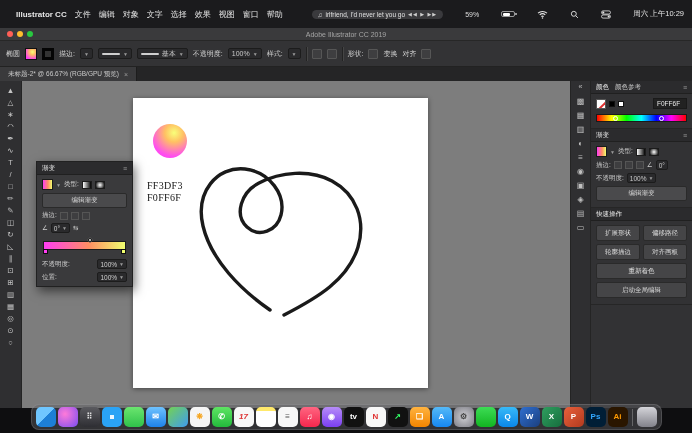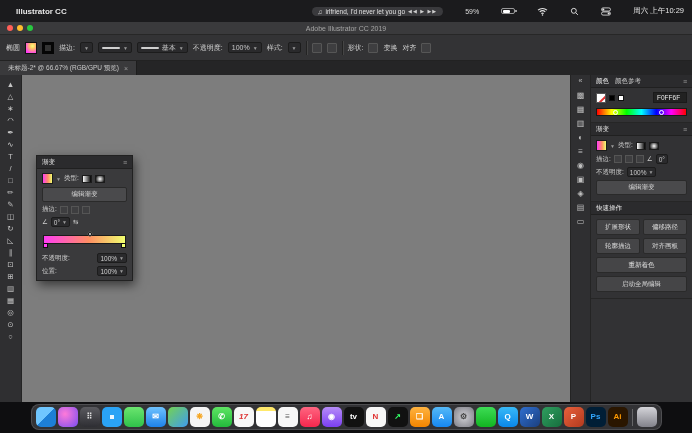--- a/index.html
+++ b/index.html
@@ -1,20 +1,20 @@
 <!DOCTYPE html>
 <html><head>
 <meta charset="utf-8">
 <style>
   *{box-sizing:border-box;margin:0;padding:0}
   body{background:#000;width:692px;height:433px;overflow:hidden}
   .screen{position:relative;width:692px;height:433px;background:#0e0e10;font-family:"Liberation Sans",sans-serif;overflow:hidden}
 
   
-  .menubar{height:22px;background:#1b1b1d;display:flex;align-items:center;padding:0 8px;gap:8px;color:#e6e6e6;font-size:8px}
+  .menubar{height:28px;background:#1b1b1d;display:flex;align-items:center;padding:0 8px;gap:8px;color:#e6e6e6;font-size:8px}
   .apple{font-size:9px}
   .appname{font-weight:bold}
   .menus{display:flex;gap:8px}
   .menu-item{white-space:nowrap}
   .mb-right{margin-left:auto;display:flex;align-items:center;gap:22px}
   .music-pill{display:flex;align-items:center;gap:3px;background:#3a3a3d;border-radius:7px;padding:1px 6px;font-size:6.5px;color:#e0e0e0;white-space:nowrap}
   .mp-controls{font-size:5px;color:#cfcfcf;letter-spacing:1px}
   .batt-pct{font-size:7px;color:#ddd}
   .battery{position:relative;width:14px;height:6px;border:1px solid rgba(255,255,255,.55);border-radius:2px}
   .battery::after{content:"";position:absolute;right:-3px;top:1px;width:2px;height:2px;background:rgba(255,255,255,.55)}
@@ -109,20 +109,32 @@
   [data-name="dock-item-divider"]{width:1px !important;height:17px;border-radius:0;margin:0 2px}
 </style>
 </head>
 <body>
 
 <div class="screen" data-name="screen">
 
   <div class="menubar" data-name="menu-bar">
     <span class="apple" data-name="apple-menu"></span>
     <span class="appname" data-name="menu-app-name">Illustrator CC</span>
+    <span class="menus" data-name="menu-items">
+
+    <span class="menu-item" data-name="menu-item">文件</span>
+        <span class="menu-item" data-name="menu-item">编辑</span>
+        <span class="menu-item" data-name="menu-item">对象</span>
+        <span class="menu-item" data-name="menu-item">文字</span>
+        <span class="menu-item" data-name="menu-item">选择</span>
+        <span class="menu-item" data-name="menu-item">效果</span>
+        <span class="menu-item" data-name="menu-item">视图</span>
+        <span class="menu-item" data-name="menu-item">窗口</span>
+        <span class="menu-item" data-name="menu-item">帮助</span>
+      </span>
     <span class="mb-right" data-name="menu-status-area">
       <span class="music-pill" data-name="now-playing-widget">
         <span data-name="music-note-icon">♫</span>
         <span data-name="now-playing-title">irlfriend, I'd never let you go</span>
         <span class="mp-controls" data-name="playback-controls">◀◀ ▶ ▶▶</span>
       </span>
       <span class="batt-pct" data-name="battery-percent">59%</span>
       <span class="battery" data-name="battery-icon">
           <span class="batt-fill" data-name="battery-fill"></span>
         </span>
@@ -221,20 +233,30 @@
         <span class="tool" data-name="free-transform-tool">⊡</span>
         <span class="tool" data-name="shape-builder-tool">⊞</span>
         <span class="tool" data-name="gradient-tool">▥</span>
         <span class="tool" data-name="mesh-tool">▦</span>
         <span class="tool" data-name="eyedropper-tool">◎</span>
         <span class="tool" data-name="blend-tool">⊙</span>
         <span class="tool" data-name="zoom-tool">○</span>
       </div>
 
     <div class="canvas" data-name="canvas">
+      <div class="artboard" data-name="artboard">
+        <div class="grad-circle" data-name="gradient-circle-object"></div>
+        <div class="hex-text" data-name="hex-color-text">
+          <div data-name="hex-line-1">FF3DF3</div>
+          <div data-name="hex-line-2">F0FF6F</div>
+        </div>
+        <svg class="heart" data-name="heart-path-object" viewBox="0 0 295 290">
+          <path d="M137 212 C 108 192, 78 162, 70 128 C 62 94, 84 68, 112 71 C 137 74, 153 97, 148 117 C 144 133, 126 140, 114 129 C 101 117, 108 94, 126 85 C 147 74, 177 71, 199 83 C 223 96, 233 122, 225 149 C 215 182, 184 200, 151 217" fill="none" stroke-width="3.4" stroke-linecap="round" data-name="heart-path" stroke="#1a1a1a"></path>
+        </svg>
+      </div>
 
       <div class="gradient-panel" data-name="gradient-panel">
         <div class="gp-header" data-name="gradient-panel-header">
           <span class="gp-tab" data-name="gradient-panel-tab">渐变</span>
           <span class="gp-menu" data-name="panel-menu-icon">≡</span>
         </div>
         <div class="gp-body" data-name="gradient-panel-body">
           <div class="gp-row">
             <span class="gp-thumb" data-name="gradient-thumbnail"></span>
             <span class="chev" data-name="chevron-down-icon">▼</span>

